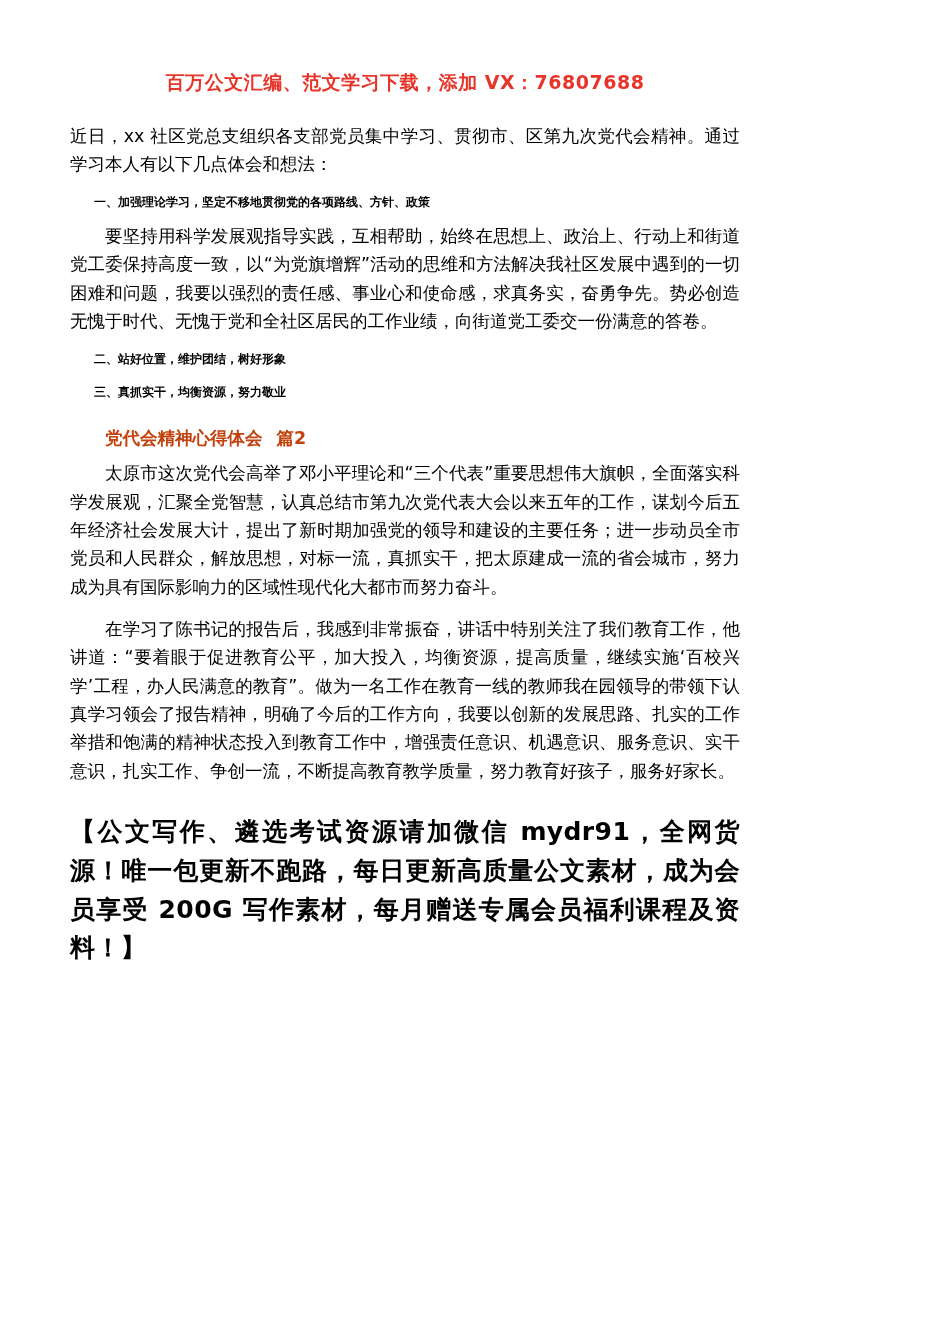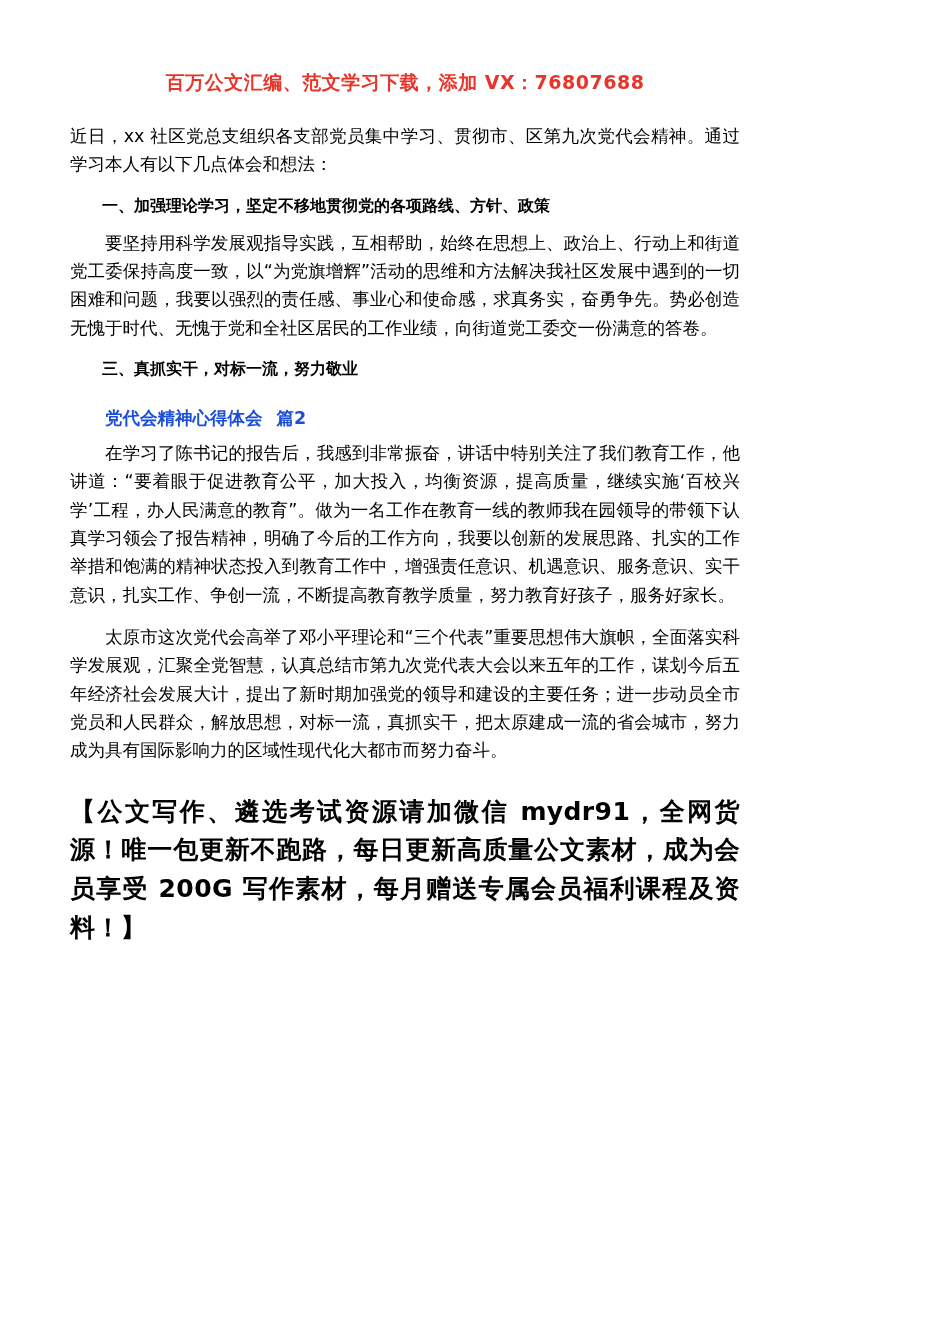--- a/index.html
+++ b/index.html
@@ -39,28 +39,28 @@
     text-indent: 2em;
   }
   .lead {
     text-indent: 0;
     margin-bottom: 12px;
   }
   .heading {
     font-weight: bold;
     text-indent: 2em;
     margin: 14px 0 10px 0;
-    font-size: 16px;
+    font-size: 12px;
     line-height: 1.62;
   }
   .body-para {
     margin-bottom: 14px;
   }
   .section-title {
-    color: #1d4ed8;
+    color: #c2410c;
     font-weight: bold;
     font-size: 17.5px;
     text-indent: 2em;
     margin: 24px 0 2px 0;
   }
   .section-title .num {
     margin-left: 14px;
   }
   .footer-note {
     margin-top: 28px;
@@ -77,25 +77,26 @@
 
 <div class="page">
 
   <div class="banner">百万公文汇编、范文学习下载，添加 VX：76807688</div>
 
   <p class="lead">近日，xx 社区党总支组织各支部党员集中学习、贯彻市、区第九次党代会精神。通过学习本人有以下几点体会和想法：</p>
 
   <div class="heading">一、加强理论学习，坚定不移地贯彻党的各项路线、方针、政策</div>
   <p class="para-indent body-para">要坚持用科学发展观指导实践，互相帮助，始终在思想上、政治上、行动上和街道党工委保持高度一致，以“为党旗增辉”活动的思维和方法解决我社区发展中遇到的一切困难和问题，我要以强烈的责任感、事业心和使命感，求真务实，奋勇争先。势必创造无愧于时代、无愧于党和全社区居民的工作业绩，向街道党工委交一份满意的答卷。</p>
 
+  <div class="heading">二、站好位置，维护团结，树好形象</div>
 
-  <div class="heading">三、真抓实干，对标一流，努力敬业</div>
+  <div class="heading">三、真抓实干，均衡资源，努力敬业</div>
 
   <div class="section-title">
     <span>党代会精神心得体会</span><span class="num">篇2</span>
   </div>
 
+  <p class="para-indent body-para">太原市这次党代会高举了邓小平理论和“三个代表”重要思想伟大旗帜，全面落实科学发展观，汇聚全党智慧，认真总结市第九次党代表大会以来五年的工作，谋划今后五年经济社会发展大计，提出了新时期加强党的领导和建设的主要任务；进一步动员全市党员和人民群众，解放思想，对标一流，真抓实干，把太原建成一流的省会城市，努力成为具有国际影响力的区域性现代化大都市而努力奋斗。</p>
   <p class="para-indent body-para">在学习了陈书记的报告后，我感到非常振奋，讲话中特别关注了我们教育工作，他讲道：“要着眼于促进教育公平，加大投入，均衡资源，提高质量，继续实施‘百校兴学’工程，办人民满意的教育”。做为一名工作在教育一线的教师我在园领导的带领下认真学习领会了报告精神，明确了今后的工作方向，我要以创新的发展思路、扎实的工作举措和饱满的精神状态投入到教育工作中，增强责任意识、机遇意识、服务意识、实干意识，扎实工作、争创一流，不断提高教育教学质量，努力教育好孩子，服务好家长。</p>
-  <p class="para-indent body-para">太原市这次党代会高举了邓小平理论和“三个代表”重要思想伟大旗帜，全面落实科学发展观，汇聚全党智慧，认真总结市第九次党代表大会以来五年的工作，谋划今后五年经济社会发展大计，提出了新时期加强党的领导和建设的主要任务；进一步动员全市党员和人民群众，解放思想，对标一流，真抓实干，把太原建成一流的省会城市，努力成为具有国际影响力的区域性现代化大都市而努力奋斗。</p>
 
   <div class="footer-note">【公文写作、遴选考试资源请加微信 mydr91，全网货源！唯一包更新不跑路，每日更新高质量公文素材，成为会员享受 200G 写作素材，每月赠送专属会员福利课程及资料！】</div>
 
 </div>
 
 </body></html>

